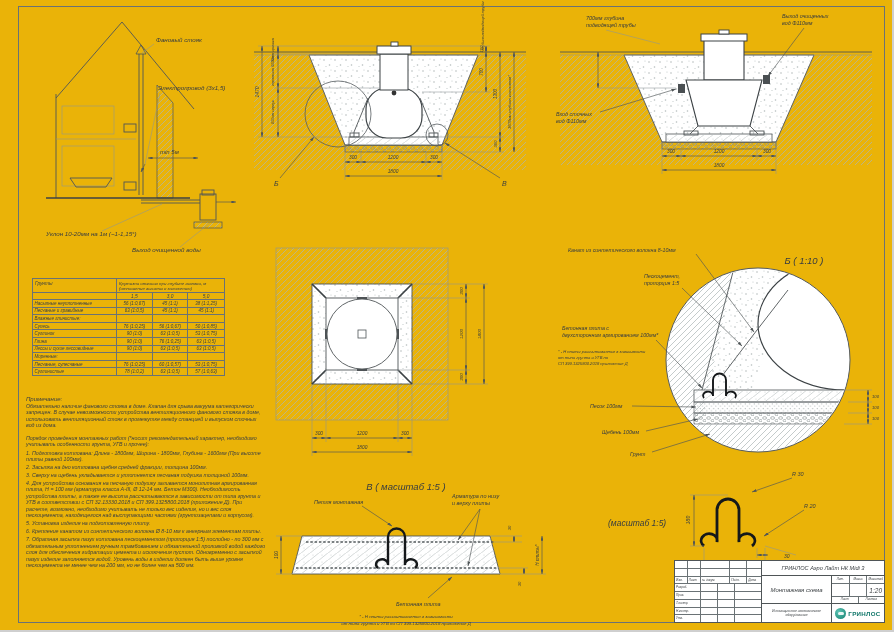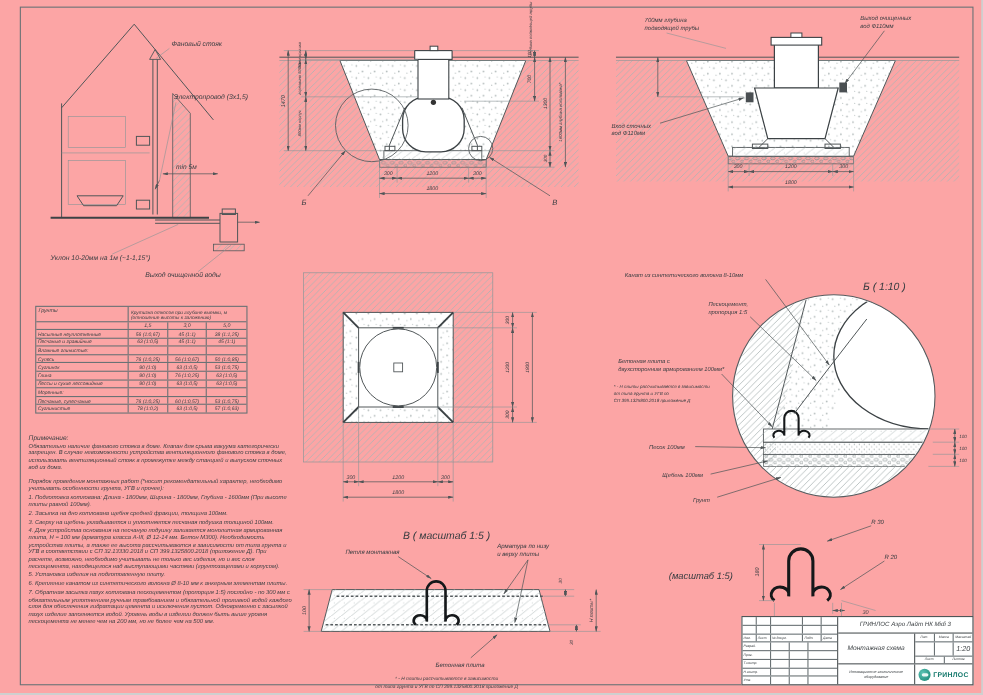--- a/index.html
+++ b/index.html
@@ -1,16 +1,16 @@
 <!DOCTYPE html>
 <html><head>
 <meta charset="utf-8">
 <style>
   html,body{margin:0;padding:0;background:#e9e9e9;}
-  .sheet{position:relative;width:894px;height:632px;background:#fca5a5;overflow:hidden;
+  .sheet{position:relative;width:894px;height:632px;background:#eab308;overflow:hidden;
          font-family:"Liberation Sans",sans-serif;box-shadow:inset -2px -2px 0 #cfcfcf;}
   .frame{position:absolute;left:18px;top:6px;width:867px;height:617px;border:1.1px solid #6a7275;box-sizing:border-box;}
   svg{position:absolute;overflow:visible;}
   .t{font-family:"Liberation Sans",sans-serif;font-style:italic;fill:#373c40;}
   .ln{stroke:#4f5557;fill:none;stroke-width:.9;}
   .thk{stroke:#3c4245;fill:none;stroke-width:1.7;}
   .thin{stroke:#8b9496;fill:none;stroke-width:.55;}
   .dim{stroke:#4f5557;fill:none;stroke-width:.65;}
   .blk{stroke:#15181a;fill:none;}
   

